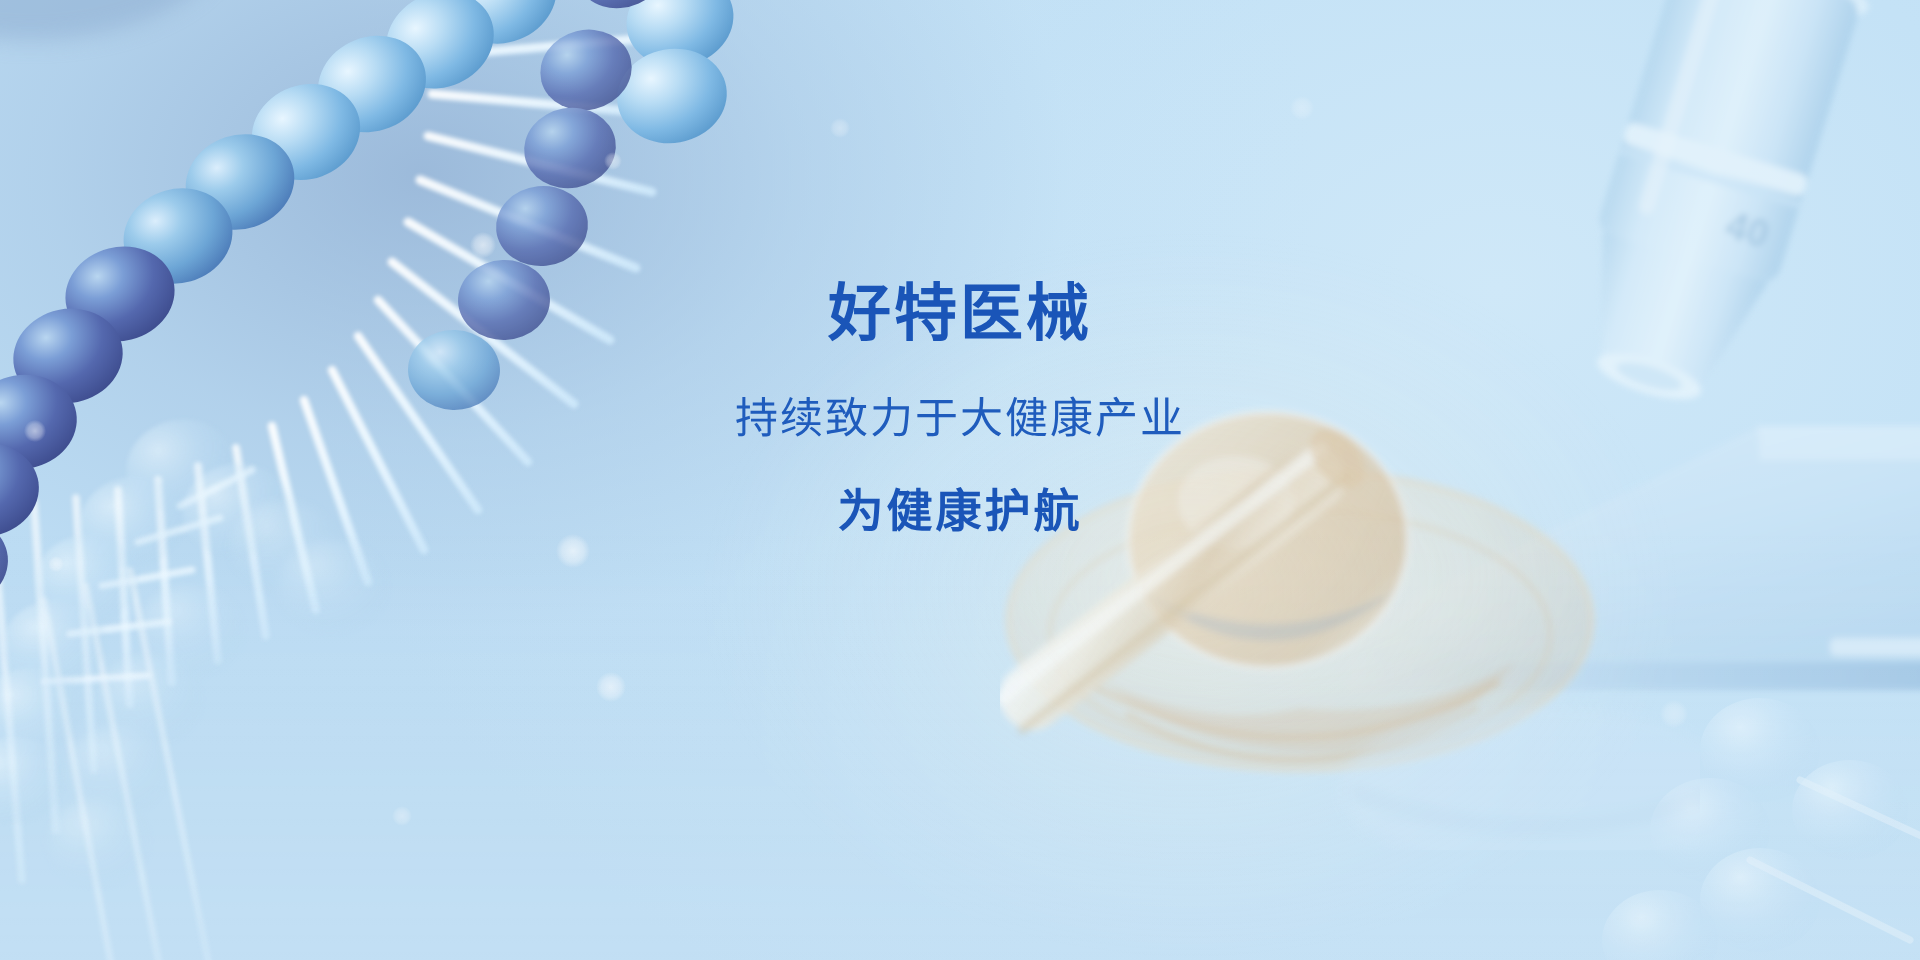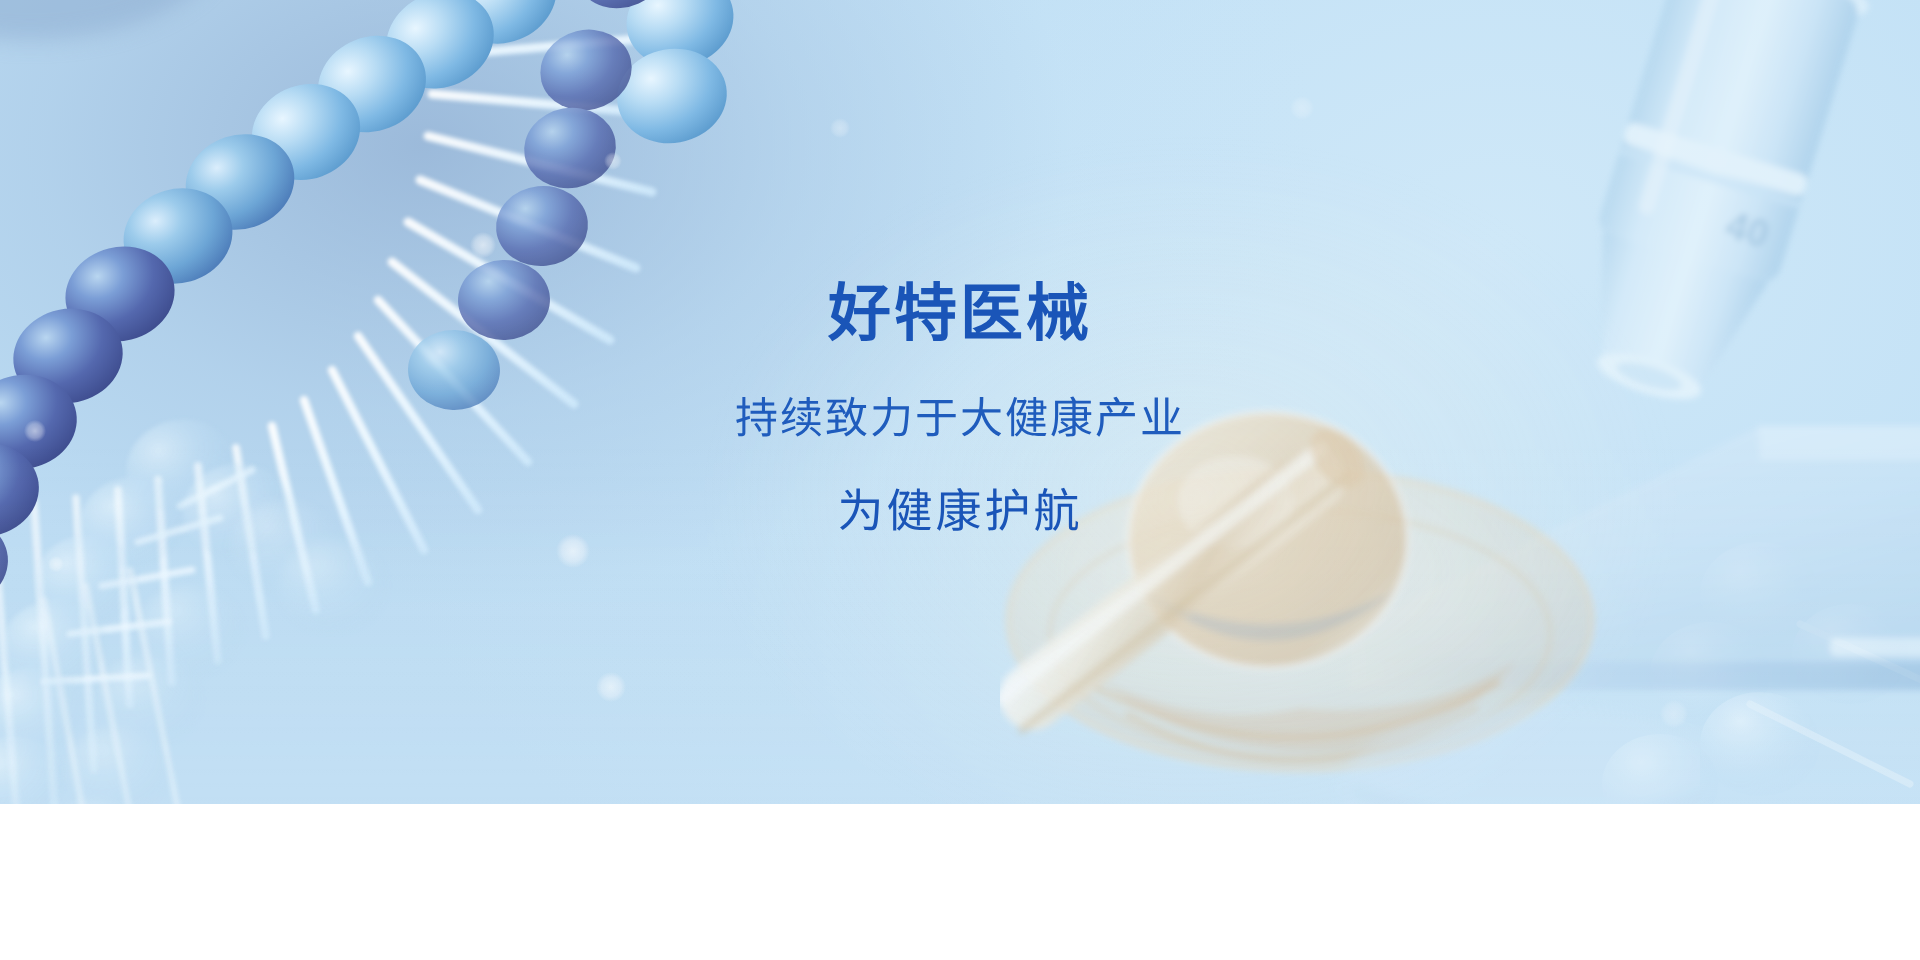--- a/index.html
+++ b/index.html
@@ -6,21 +6,21 @@
   html, body {
     margin: 0;
     padding: 0;
     background: #ffffff;
   }
   * { box-sizing: border-box; }
 
   .banner {
     position: relative;
     width: 1920px;
-    height: 804px;
+    height: 960px;
     overflow: hidden;
     font-family: "Liberation Sans", "DejaVu Sans", sans-serif;
     
     background:
       radial-gradient(ellipse 900px 640px at 22% 18%, rgba(150,180,214,0.85) 0%, rgba(165,196,226,0.45) 42%, rgba(185,215,240,0.05) 72%, rgba(185,215,240,0) 100%),
       radial-gradient(ellipse 1200px 900px at 78% 30%, #cfe8f8 0%, #c4e2f6 45%, #bcdcf3 100%),
       linear-gradient(118deg, #a9c9e4 0%, #b9dcf2 26%, #c6e4f7 52%, #c0e0f5 74%, #bcdcf2 100%);
     padding-left: 36px;
   }
 
@@ -94,21 +94,21 @@
     font-weight: 400;
     letter-spacing: 2px;
     line-height: 1;
     color: #1f5cbd;
     margin: 52px 0 0 0;
     white-space: nowrap;
     text-align: center;
   }
   .hero-slogan {
     font-size: 46px;
-    font-weight: 400;
+    font-weight: 700;
     letter-spacing: 3px;
     line-height: 1;
     color: #1a55b8;
     margin: 48px 0 0 0;
     white-space: nowrap;
   }
 
   
   .wash {
     position: absolute;

